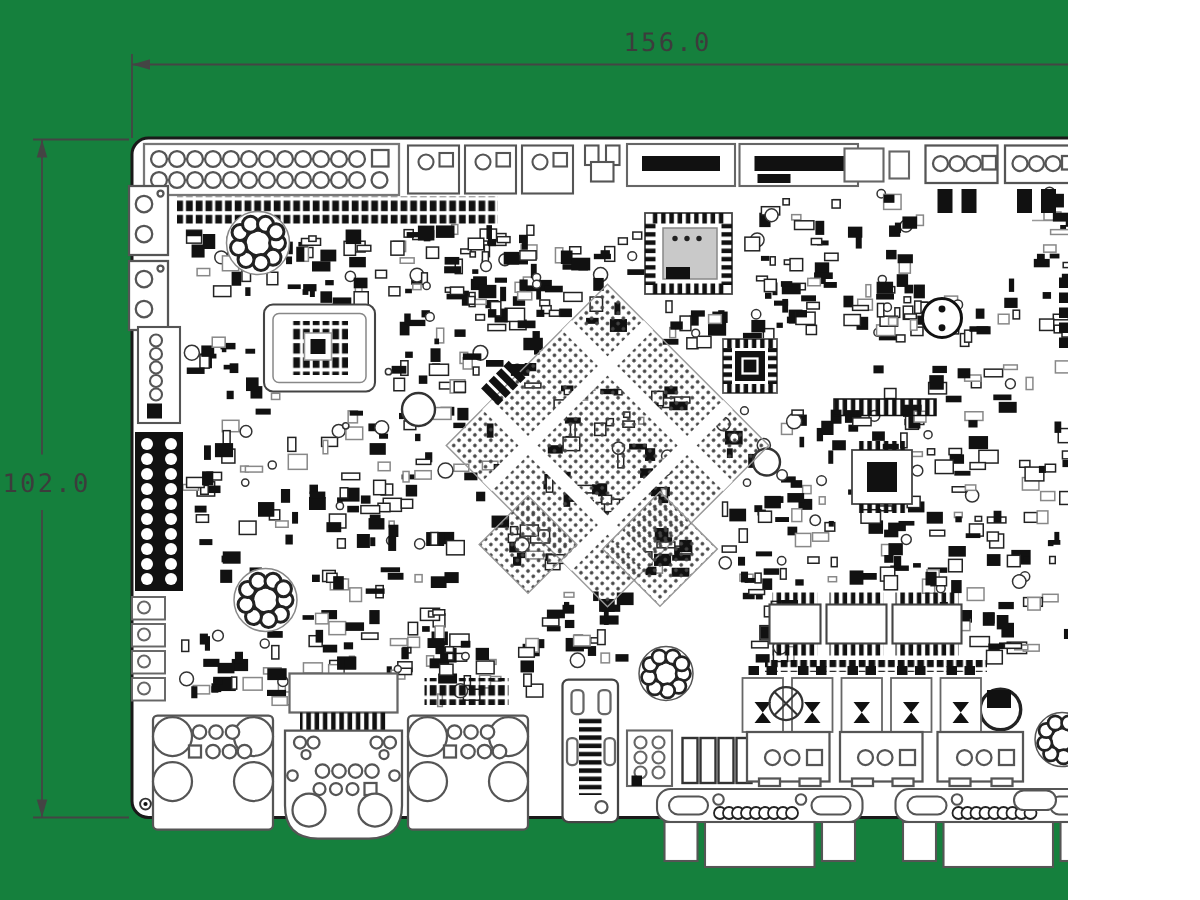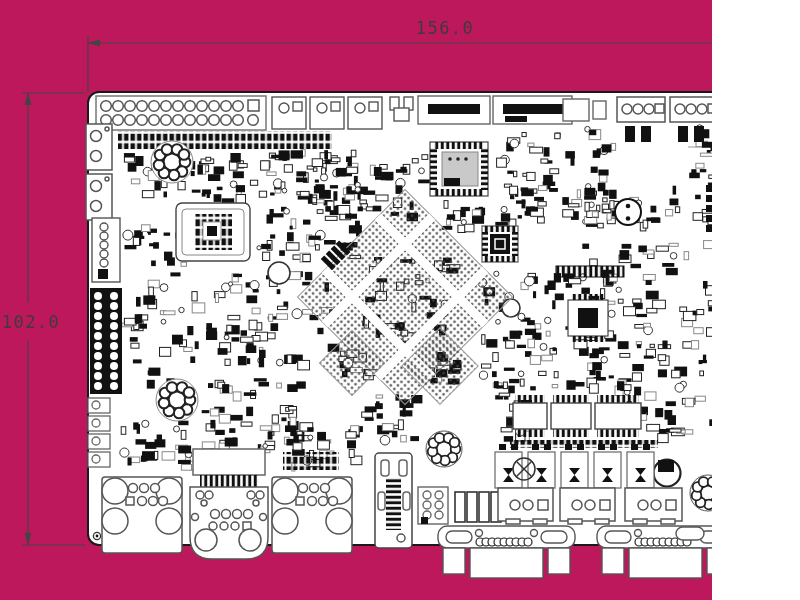--- a/index.html
+++ b/index.html
@@ -1,16 +1,16 @@
 <!DOCTYPE html>
 <html><head>
 <meta charset="utf-8">
 <style>
   html,body{margin:0;padding:0;background:#fff;}
-  #stage{position:relative;width:712px;height:600px;background:#be185d;overflow:hidden;
+  #stage{position:relative;width:712px;height:600px;background:#15803d;overflow:hidden;
          font-family:"DejaVu Sans Mono","Liberation Mono",monospace;}
   svg{display:block}
   text.dim{font-family:"DejaVu Sans Mono","Liberation Mono",monospace;font-size:17px;
            letter-spacing:1.5px;fill:#3c3c3c;}
 </style>
 </head>
 <body>
 
 <div id="stage">
 <svg width="800" height="600" viewBox="0 0 800 600">

